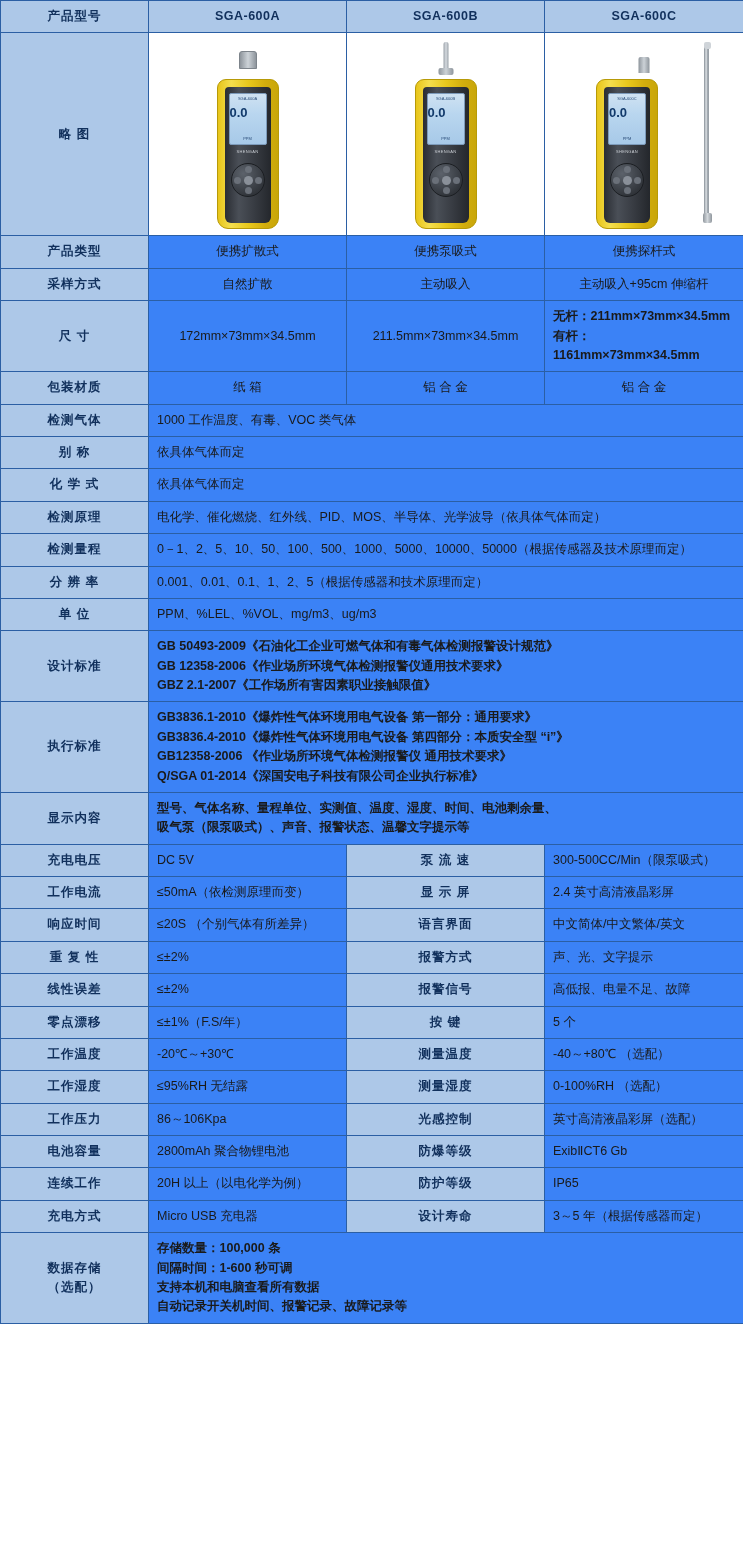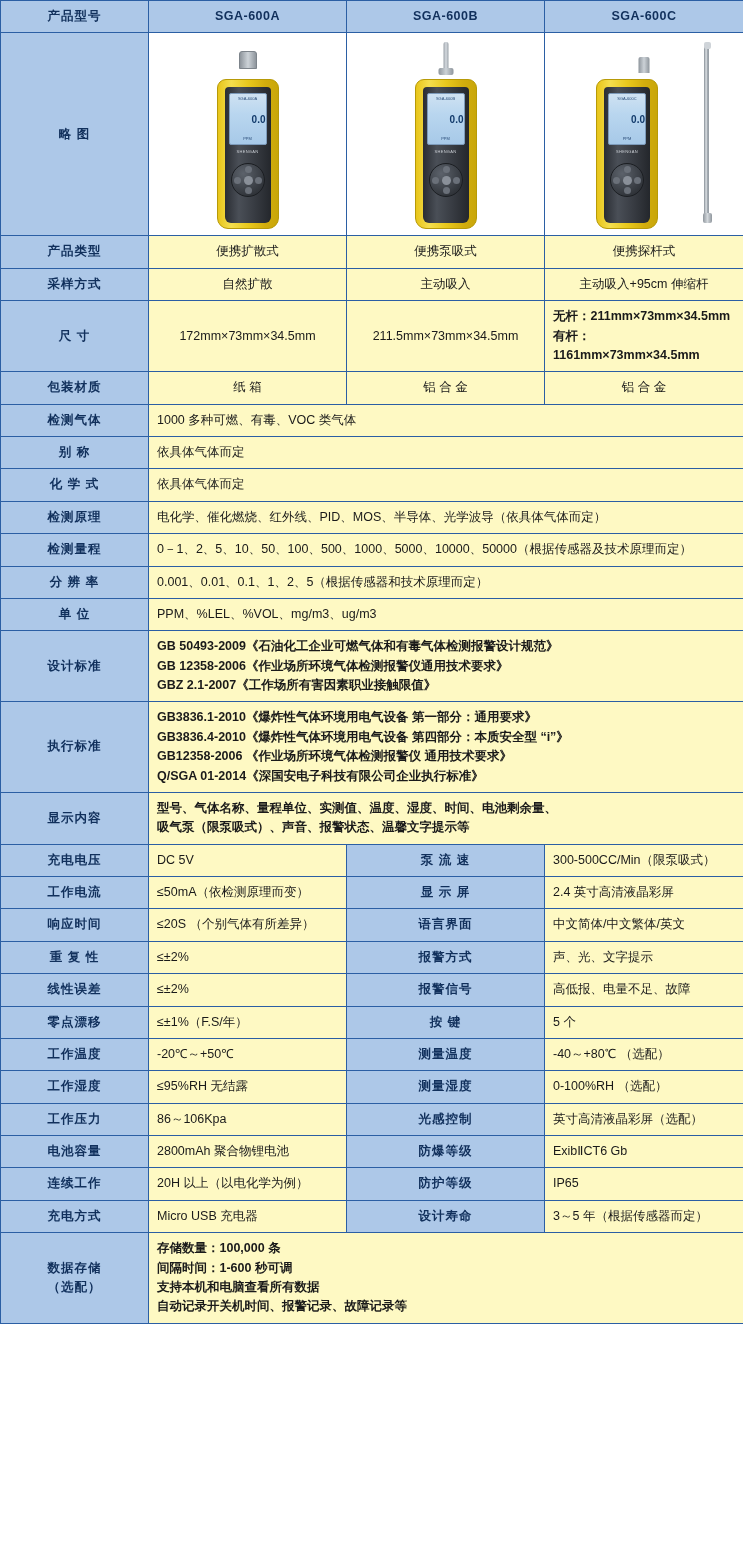--- a/index.html
+++ b/index.html
@@ -31,21 +31,21 @@
     text-align: center;
     font-weight: bold;
     color: #11305c;
     letter-spacing: 1px;
     width: 140px;
   }
   td.lbl.mid {
     width: 150px;
   }
   td.val {
-    background: #fef9c3;
+    background: #3b82f6;
     text-align: left;
   }
   td.val.c {
     text-align: center;
   }
   td.model {
     background: #adc8e8;
     text-align: center;
     font-weight: bold;
     color: #11305c;
@@ -101,25 +101,24 @@
     color: #1b3a63;
     overflow: hidden;
   }
   .screen .s-top {
     font-size: 4px;
     text-align: center;
     padding-top: 2px;
     color: #2b4d78;
   }
   .screen .s-val {
-    text-align: right;
-    font-size: 10px;
+    text-align: left;
+    font-size: 13px;
     font-weight: bold;
     color: #123a6b;
-    margin-top: 9px;
   }
   .screen .s-bot {
     position: absolute;
     bottom: 2px;
     left: 0; right: 0;
     text-align: center;
     font-size: 4px;
     color: #2b4d78;
   }
   .brand {
@@ -329,21 +328,21 @@
     <tr>
       <td class="lbl">包装材质</td>
       <td class="val c">纸  箱</td>
       <td class="val c">铝 合 金</td>
       <td class="val c">铝 合 金</td>
     </tr>
 
 
     <tr>
       <td class="lbl">检测气体</td>
-      <td class="val" colspan="3">1000 多种可燃、有毒、VOC 类气体</td>
+      <td class="val" colspan="3">1000 工作温度、有毒、VOC 类气体</td>
     </tr>
 
     <tr>
       <td class="lbl">别  称</td>
       <td class="val" colspan="3">依具体气体而定</td>
     </tr>
 
     <tr>
       <td class="lbl">化 学 式</td>
       <td class="val" colspan="3">依具体气体而定</td>
@@ -440,21 +439,21 @@
 
     <tr>
       <td class="lbl">零点漂移</td>
       <td class="val">≤±1%（F.S/年）</td>
       <td class="lbl mid">按  键</td>
       <td class="val">5 个</td>
     </tr>
 
     <tr>
       <td class="lbl">工作温度</td>
-      <td class="val">-20℃～+50℃</td>
+      <td class="val">-20℃～+30℃</td>
       <td class="lbl mid">测量温度</td>
       <td class="val">-40～+80℃ （选配）</td>
     </tr>
 
     <tr>
       <td class="lbl">工作湿度</td>
       <td class="val">≤95%RH 无结露</td>
       <td class="lbl mid">测量湿度</td>
       <td class="val">0-100%RH （选配）</td>
     </tr>

